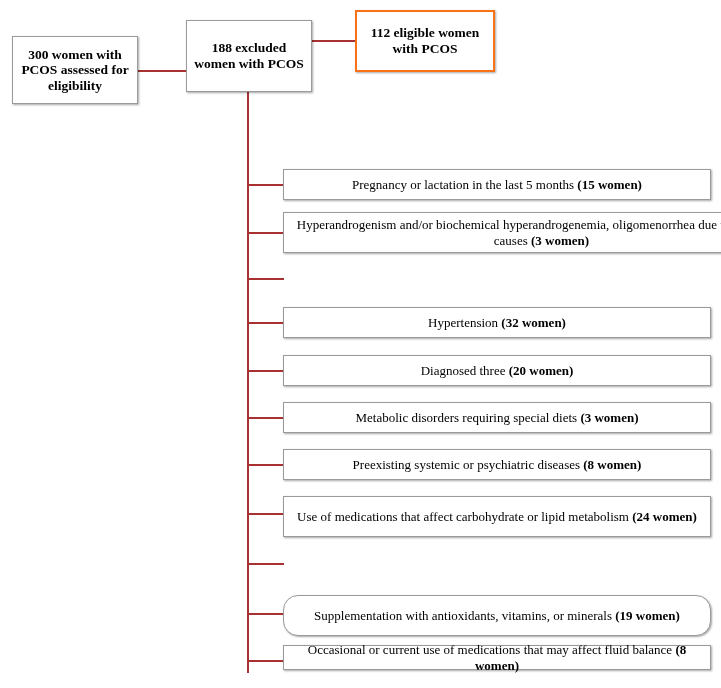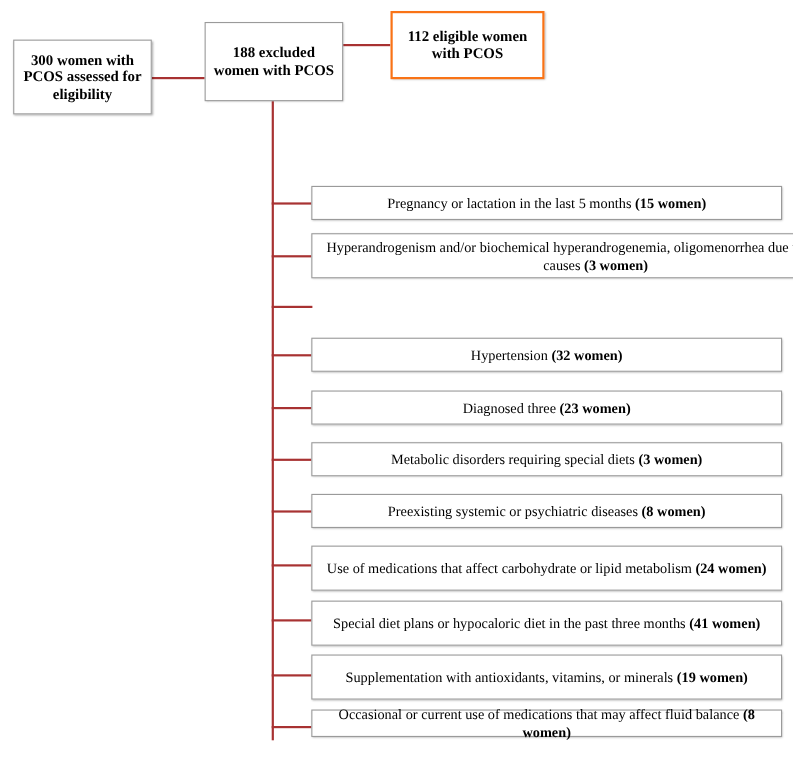--- a/index.html
+++ b/index.html
@@ -94,34 +94,31 @@
   <div class="box reason" style="left:283px; top:169px; width:428px; height:31px;">
     <span><span>Pregnancy or lactation in the last 5 months </span><b>(15 women)</b></span>
   </div>
   <div class="box reason" style="left:283px; top:212px; width:517px; height:41px;">
     <span><span>Hyperandrogenism and/or biochemical hyperandrogenemia, oligomenorrhea due to secondary causes </span><b>(3 women)</b></span>
   </div>
   <div class="box reason" style="left:283px; top:307px; width:428px; height:31px;">
     <span><span>Hypertension </span><b>(32 women)</b></span>
   </div>
   <div class="box reason" style="left:283px; top:355px; width:428px; height:31px;">
-    <span><span>Diagnosed three </span><b>(23 women)</b></span>
+    <span><span>Diagnosed three </span><b>(20 women)</b></span>
   </div>
   <div class="box reason" style="left:283px; top:402px; width:428px; height:31px;">
     <span><span>Metabolic disorders requiring special diets </span><b>(3 women)</b></span>
   </div>
   <div class="box reason" style="left:283px; top:449px; width:428px; height:31px;">
     <span><span>Preexisting systemic or psychiatric diseases </span><b>(8 women)</b></span>
   </div>
   <div class="box reason" style="left:283px; top:496px; width:428px; height:41px;">
     <span><span>Use of medications that affect carbohydrate or lipid metabolism  </span><b>(24 women)</b></span>
   </div>
-  <div class="box reason" style="left:283px; top:546px; width:428px; height:41px;">
-    <span><span>Special diet plans or hypocaloric diet in the past three months </span><b>(41 women)</b></span>
-  </div>
-  <div class="box reason" style="left:283px; top:595px; width:428px; height:41px;">
+  <div class="box reason" style="left:283px; top:595px; width:428px; height:41px;border-radius:15px;">
     <span><span>Supplementation with antioxidants, vitamins, or minerals </span><b>(19 women)</b></span>
   </div>
   <div class="box reason" style="left:283px; top:645px; width:428px; height:25px;">
     <span><span>Occasional or current use of medications that may affect fluid balance </span><b>(8 women)</b></span>
   </div>
 
 </div>
 
 </body></html>

